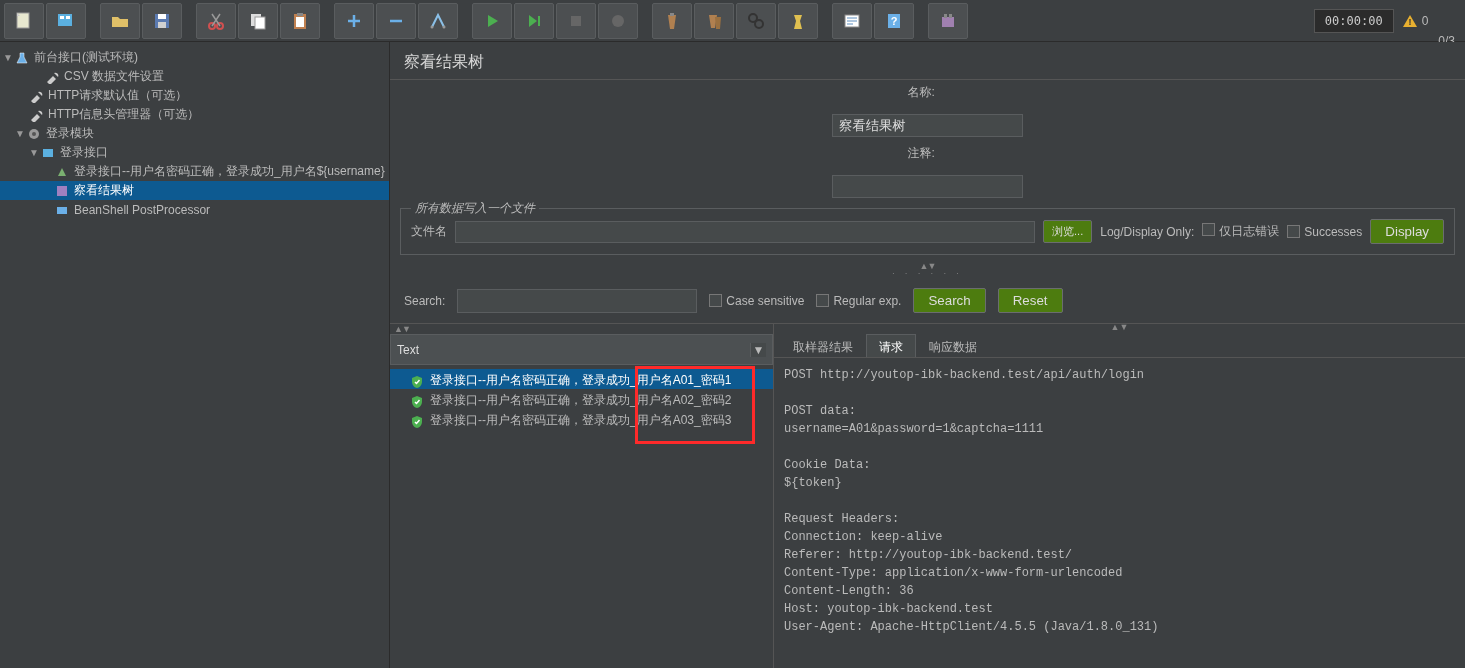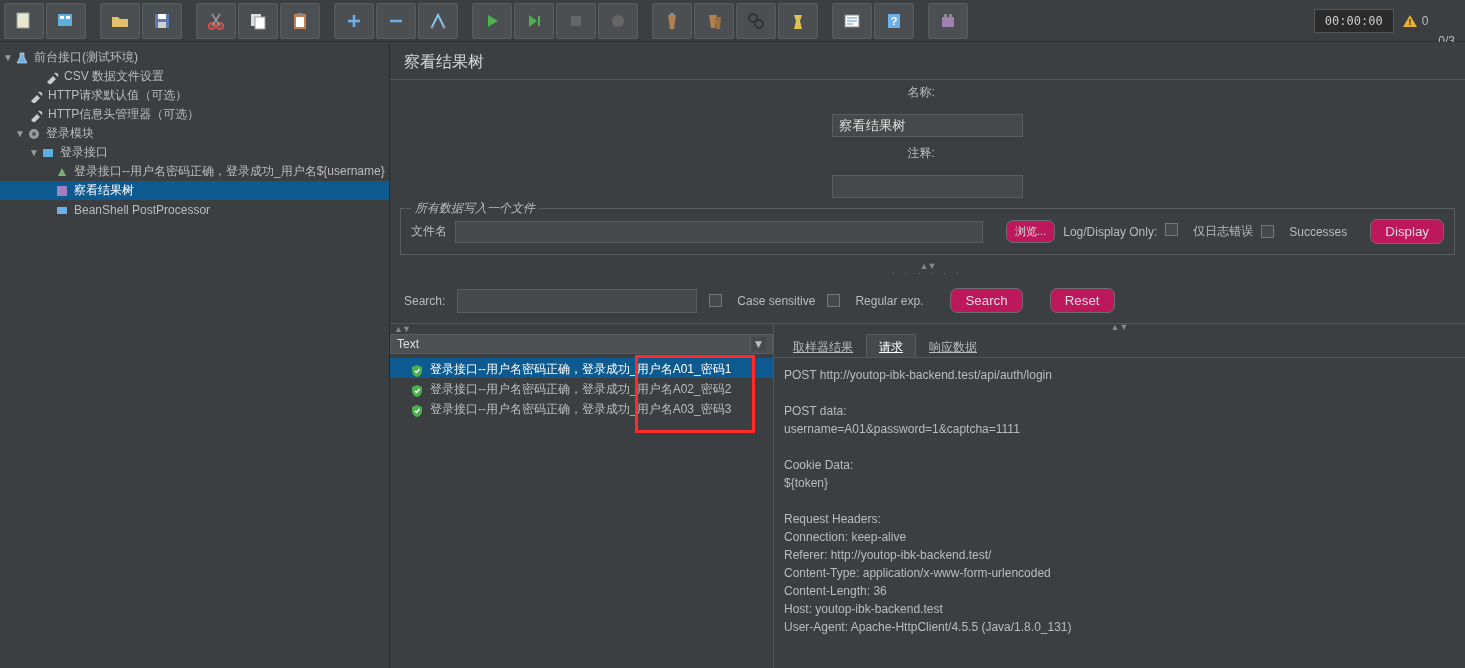--- a/index.html
+++ b/index.html
@@ -144,32 +144,31 @@
   padding: 0 4px;
   color: #bbb;
   font-style: italic;
 }
 .inline-row {
   display: flex;
   align-items: center;
   gap: 8px;
 }
 .btn {
-  background: #be185d;
+  background: #4d7c0f;
   border: 1px solid #6a6d6f;
   color: #ddd;
   padding: 4px 14px;
   cursor: pointer;
-  border-radius: 7px;
-  margin-left: 15px;
+  border-radius: 2px;
 }
 .chk {
   display: inline-flex;
   align-items: flex-start;
-  gap: 15px;
+  gap: 4px;
 }
 .chk-box {
   width: 13px;
   height: 13px;
   border: 1px solid #777;
   background: #45494a;
 }
 .expand-handle {
   height: 10px;
   text-align: center;
@@ -202,21 +201,21 @@
   border-right: 1px solid #555;
   display: flex;
   flex-direction: column;
   overflow: hidden;
 }
 .results-header {
   display: flex;
   align-items: center;
   background: #4c5052;
   border: 1px solid #5a5d5f;
-  height: 20px;
+  height: 31px;
   padding: 0 6px;
 }
 .results-header-text {
   flex: 1;
   color: #ddd;
 }
 .dropdown-arrow {
   width: 16px;
   text-align: center;
   background: #45494a;
@@ -268,35 +267,35 @@
   border-bottom: 1px solid #555;
   padding-left: 6px;
 }
 .tab {
   padding: 4px 12px;
   color: #bbb;
   border: 1px solid transparent;
   cursor: pointer;
   border-bottom: none;
   margin-top: 2px;
-  text-decoration: underline;
 }
 .tab.active {
   border-color: #5a5d5f;
   background: #45494a;
   color: #fff;
 }
 .detail-body {
   flex: 1;
   padding: 8px 10px;
   color: #bbb;
   line-height: 18px;
   white-space: pre-line;
   overflow: auto;
   background: #3c3f41;
+  font-family: Liberation Mono, monospace;
 }
 .top-triangles {
   text-align: center;
   color: #888;
   font-size: 9px;
   height: 10px;
   margin-top: -2px;
 }
 svg { display: block; }
 </style>

